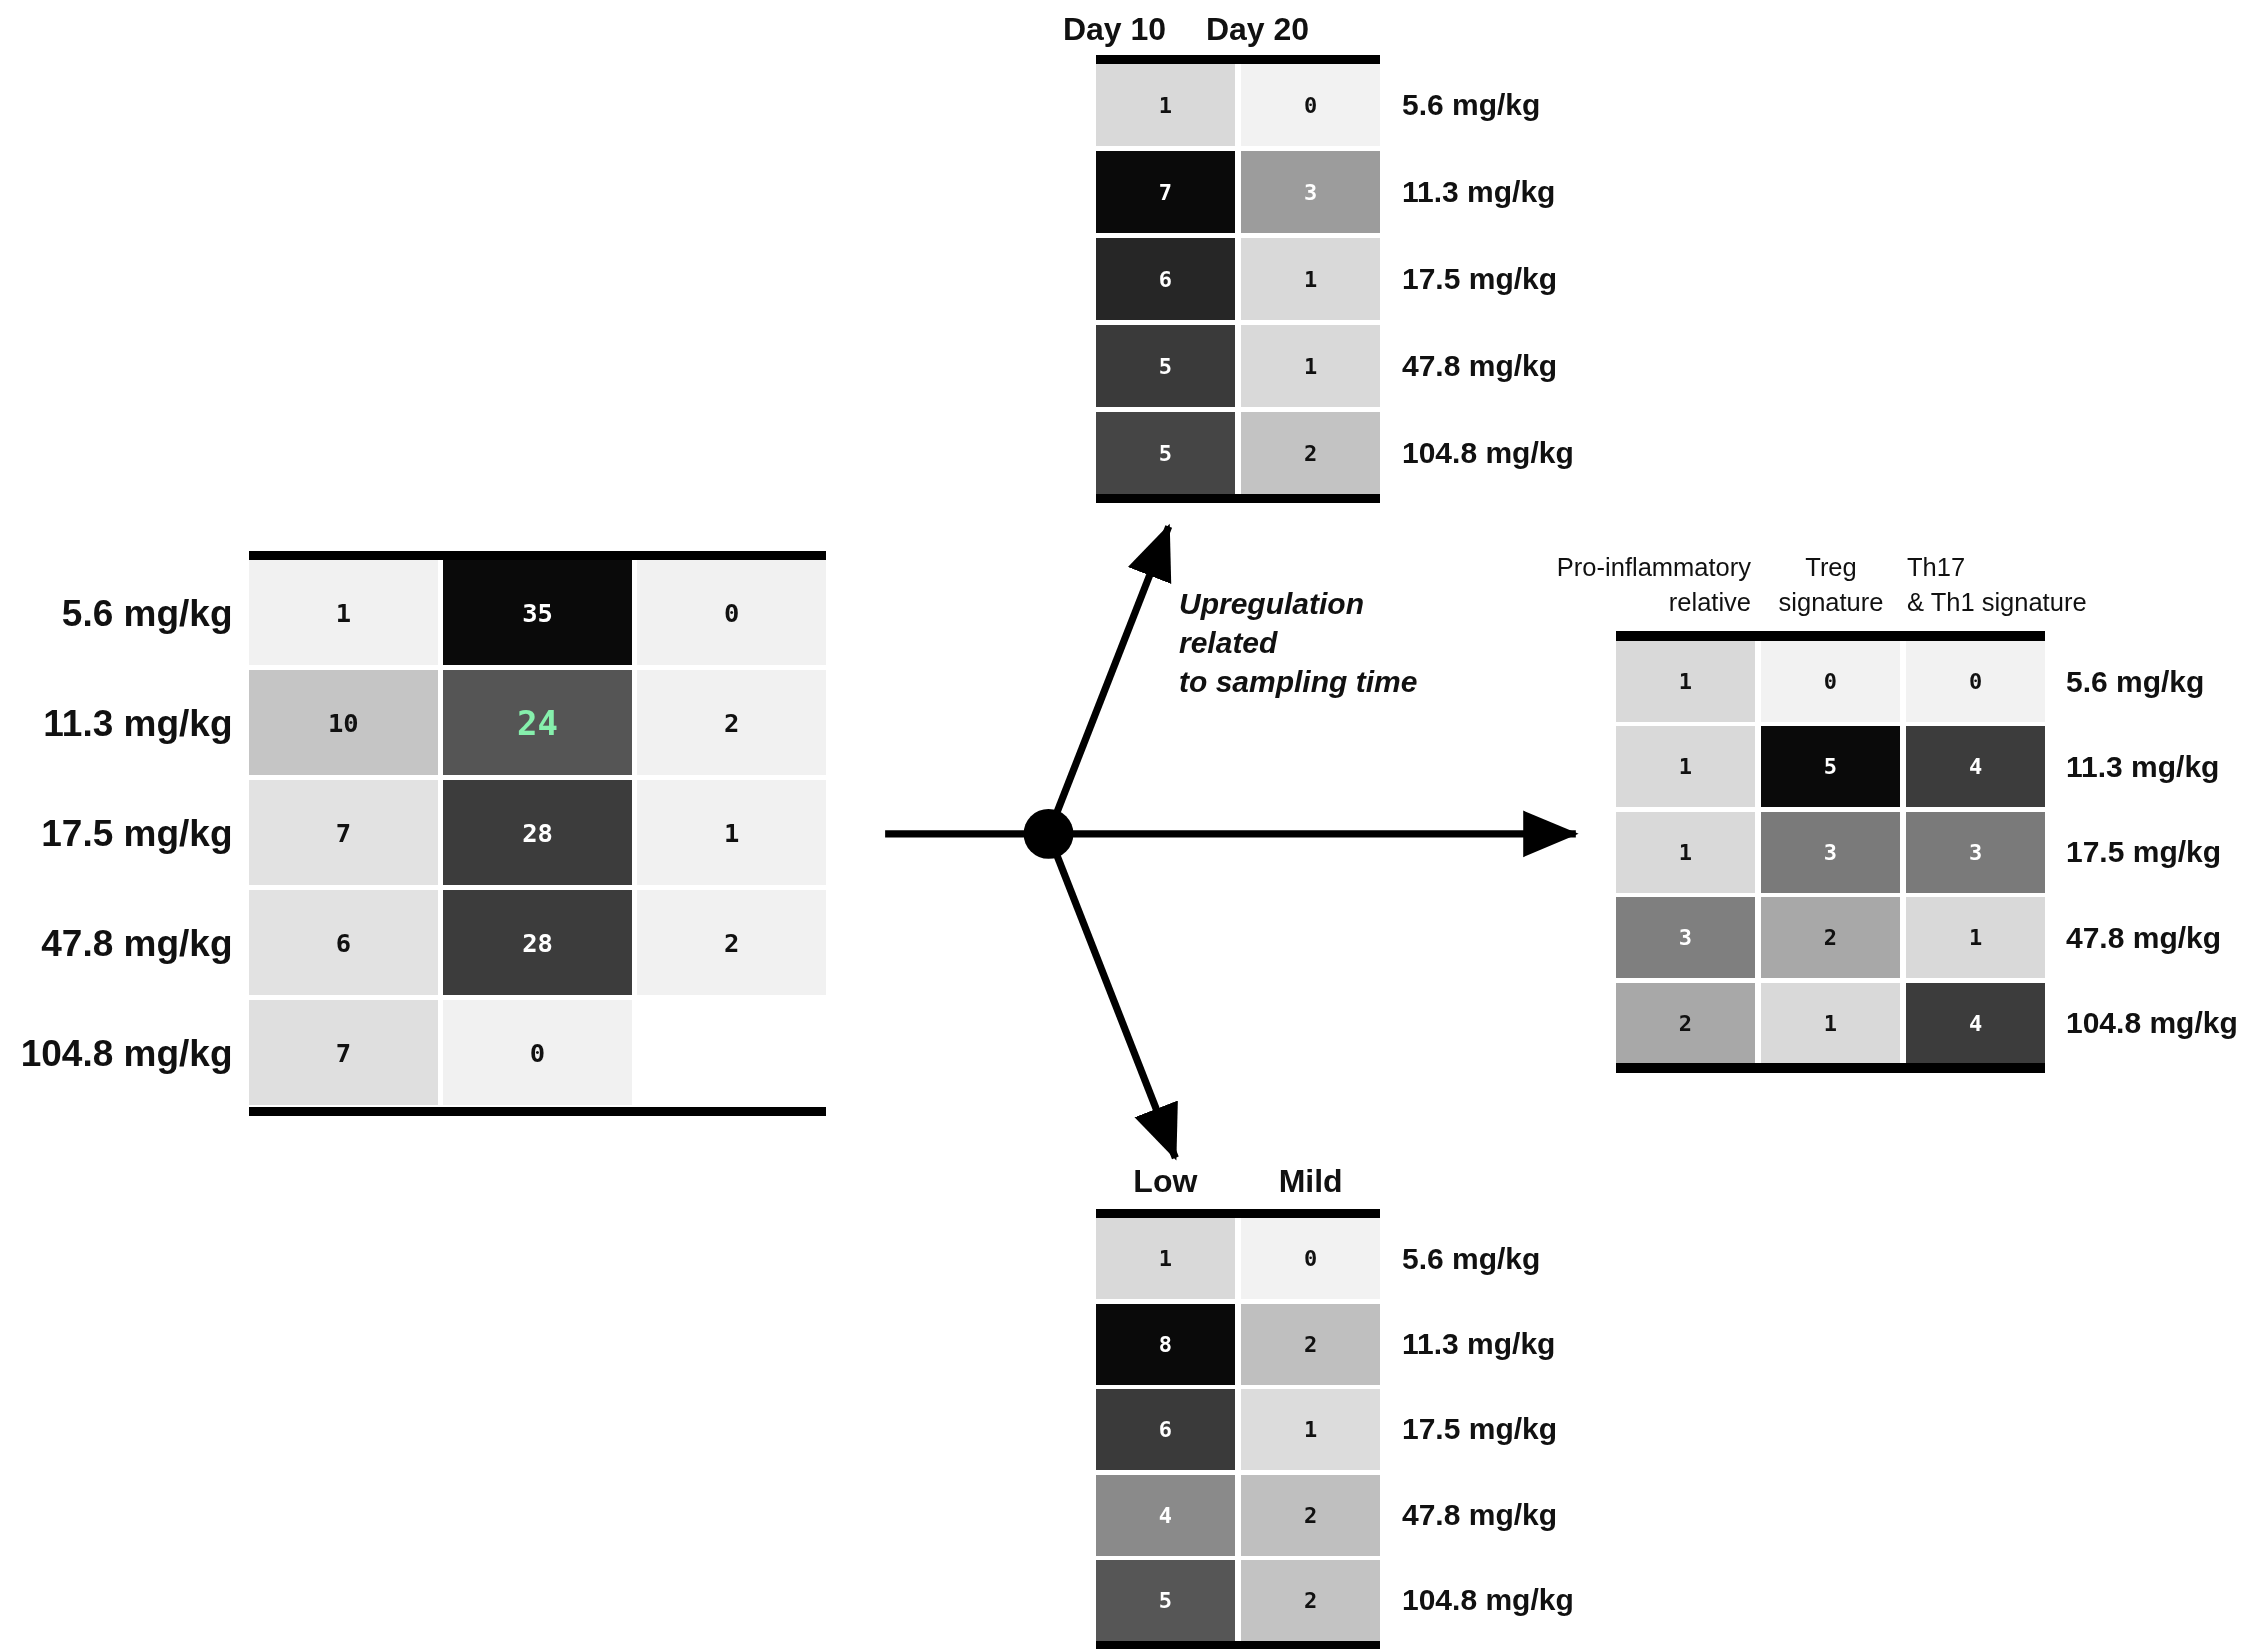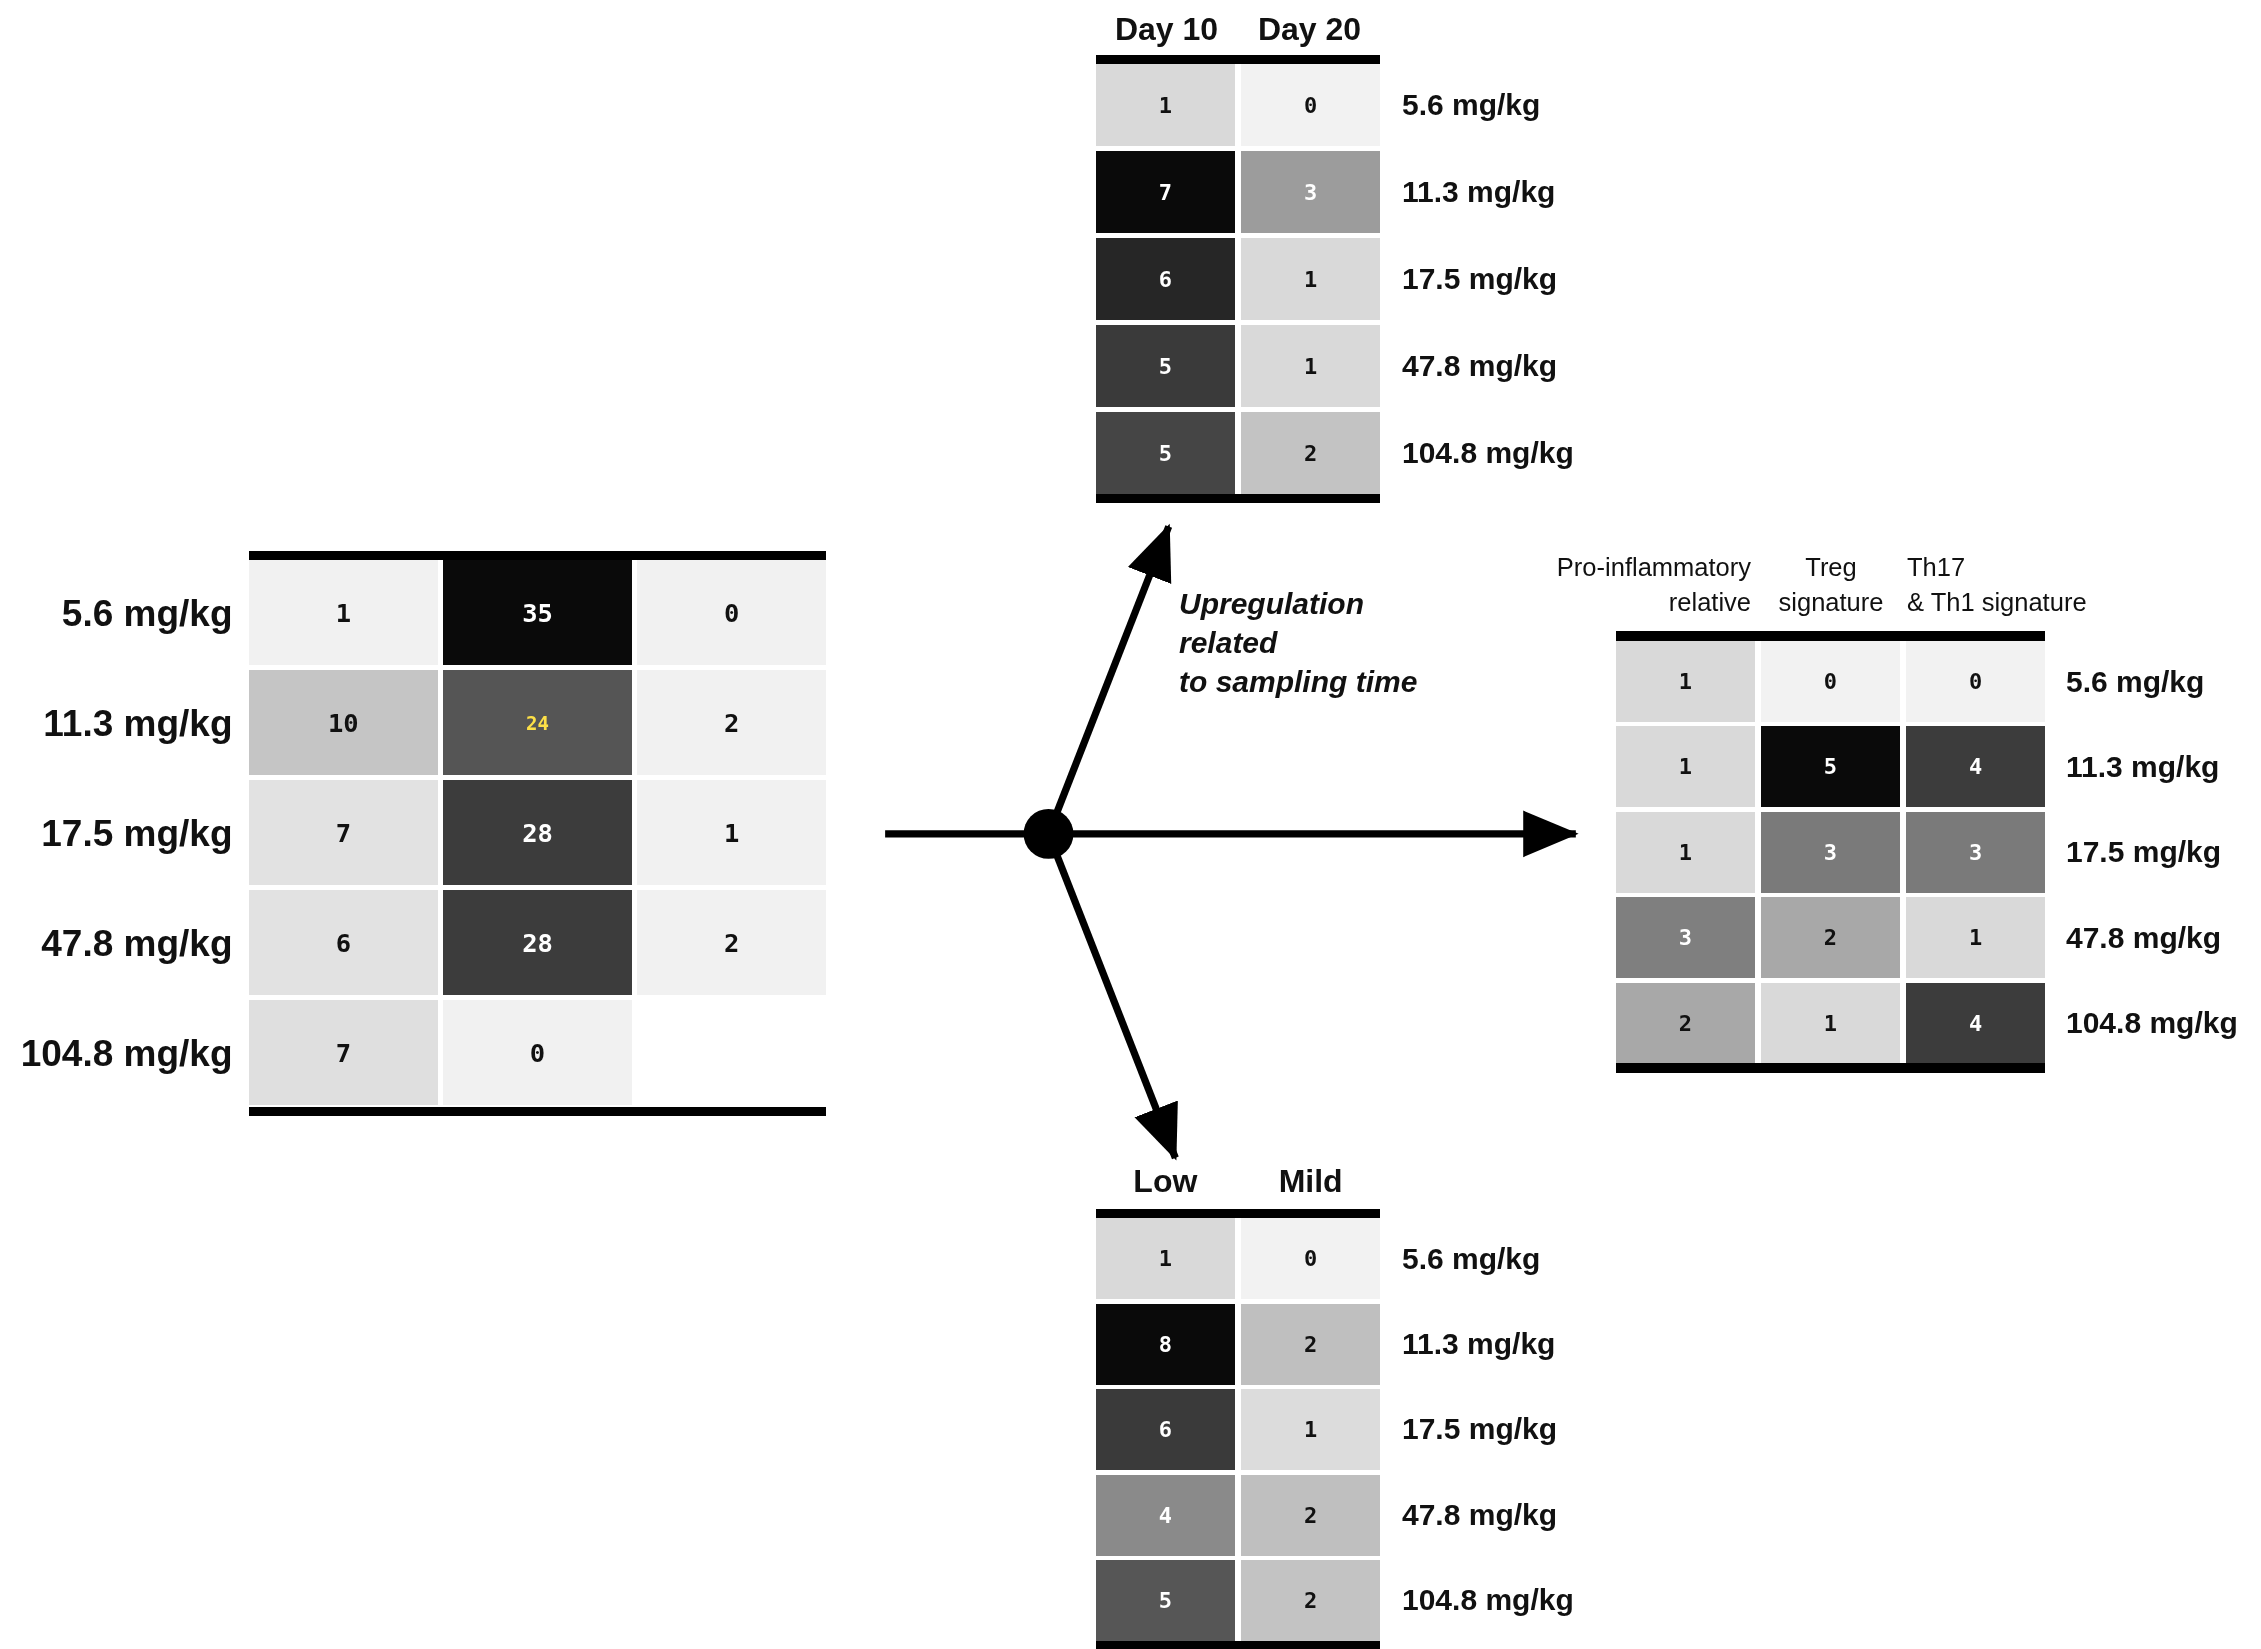--- a/index.html
+++ b/index.html
@@ -51,35 +51,35 @@
       <div style="height: 105px; justify-content: flex-end;">104.8 mg/kg</div>
     </div>
 
   <div class="hm" style="left:249px;top:551px;width:577px;height:565px;">
       <div class="bar" style="top: 0px; height: 9.4px;"></div>
       <div class="grid" style="top: 9.4px; grid-template-columns: repeat(3, 1fr); grid-auto-rows: 105px; gap: 5px 5.5px;">
         <div class="cell" style="background: rgb(241, 241, 241); color: rgb(17, 17, 17); font-size: 25.5px;">1</div>
         <div class="cell" style="background: rgb(10, 10, 10); color: rgb(255, 255, 255); font-size: 25.5px;">35</div>
         <div class="cell" style="background: rgb(241, 241, 241); color: rgb(17, 17, 17); font-size: 25.5px;">0</div>
         <div class="cell" style="background: rgb(197, 197, 197); color: rgb(17, 17, 17); font-size: 25.5px;">10</div>
-        <div class="cell" style="background: rgb(85, 85, 85); color: #fde047; font-size: 19px;">24</div>
+        <div class="cell" style="background: rgb(85, 85, 85); color: #86efac; font-size: 34px;">24</div>
         <div class="cell" style="background: rgb(241, 241, 241); color: rgb(17, 17, 17); font-size: 25.5px;">2</div>
         <div class="cell" style="background: rgb(226, 226, 226); color: rgb(17, 17, 17); font-size: 25.5px;">7</div>
         <div class="cell" style="background: rgb(60, 60, 60); color: rgb(255, 255, 255); font-size: 25.5px;">28</div>
         <div class="cell" style="background: rgb(241, 241, 241); color: rgb(17, 17, 17); font-size: 25.5px;">1</div>
         <div class="cell" style="background: rgb(226, 226, 226); color: rgb(17, 17, 17); font-size: 25.5px;">6</div>
         <div class="cell" style="background: rgb(60, 60, 60); color: rgb(255, 255, 255); font-size: 25.5px;">28</div>
         <div class="cell" style="background: rgb(241, 241, 241); color: rgb(17, 17, 17); font-size: 25.5px;">2</div>
         <div class="cell" style="background: rgb(223, 223, 223); color: rgb(17, 17, 17); font-size: 25.5px;">7</div>
         <div class="cell" style="background: rgb(241, 241, 241); color: rgb(17, 17, 17); font-size: 25.5px;">0</div>
       </div>
       <div class="bar" style="top: 556px; height: 9.4px;"></div>
     </div>
 
-  <div class="colhdrs" style="left: 1096px; top: 11px; width: 284px; font-size: 32px; column-gap: 2px;">
+  <div class="colhdrs" style="left: 1044px; top: 11px; width: 284px; font-size: 32px; column-gap: 2px;">
       <div>Day 10</div>
       <div>Day 20</div>
     </div>
 
   <div class="hm" style="left:1096px;top:55px;width:284px;height:449px;">
       <div class="bar" style="top: 0px; height: 9.4px;"></div>
       <div class="grid" style="top: 9.4px; grid-template-columns: repeat(2, 1fr); grid-auto-rows: 82px; gap: 5px 6.6px;">
         <div class="cell" style="background: rgb(217, 217, 217); color: rgb(17, 17, 17); font-size: 22px;">1</div>
         <div class="cell" style="background: rgb(242, 242, 242); color: rgb(17, 17, 17); font-size: 22px;">0</div>
         <div class="cell" style="background: rgb(10, 10, 10); color: rgb(255, 255, 255); font-size: 22px;">7</div>

